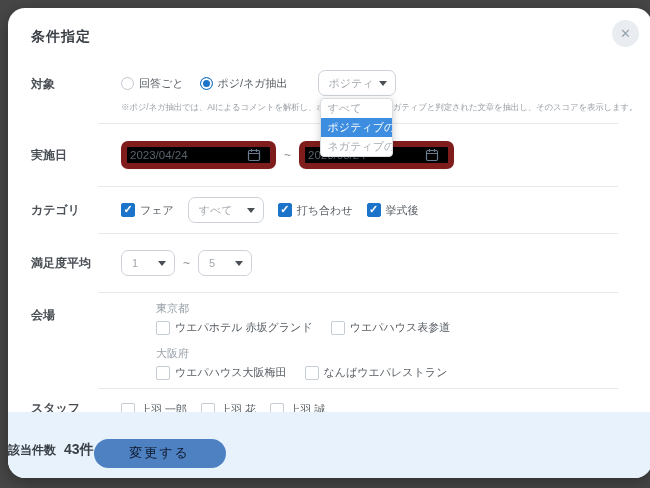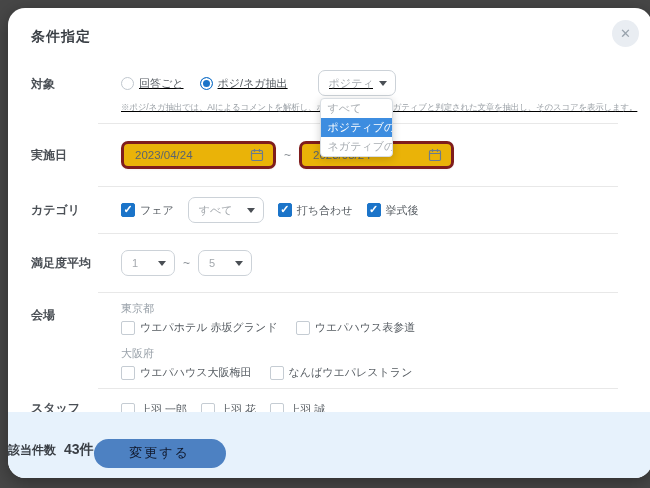--- a/index.html
+++ b/index.html
@@ -37,21 +37,21 @@
     font-size:12px; font-weight:bold; color:#4a4f55;
   }
   .sep { height:1px; background:#e8e8e8; margin-left:67px; }
   .vcenter { align-items:center; }
 
   
   .row-target { height:63px; }
   .row-date { height:62px; }
   .row-category { height:46px; }
   .row-satisfaction { height:58px; }
-  .row-venue { height:95px; }
+  .row-venue { height:95px;gap:35px; }
   .row-staff { height:28px;align-items:flex-end; }
 
   
   .radio-group { display:flex; align-items:center; }
   .radio-item { display:flex; align-items:center; margin-right:16px; cursor:pointer; }
   .radio-dot {
     width:13px; height:13px; border-radius:50%;
     border:1px solid #c0c7ce; background:#fff; margin-right:5px; flex:0 0 13px;
   }
   .radio-item.checked .radio-dot {
@@ -95,34 +95,34 @@
     box-shadow:0 2px 8px rgba(0,0,0,.18);
     z-index:30; overflow:hidden;
   }
   .dd-option {
     font-size:11px; color:#a8adb2; padding:2px 7px;
     white-space:nowrap; cursor:pointer;
   }
   .dd-option.selected { background:#3d8de0; color:#ffffff; }
 
   
-  .target-content { display:flex; flex-direction:column; padding-top:10px;text-decoration:underline; }
+  .target-content { display:flex; flex-direction:column; padding-top:10px; }
   .target-line1 { display:flex; align-items:center; height:26px; }
   .target-select { width:78px; margin-left:14px; }
   .note {
     margin-top:6px; font-size:8.5px; color:#9aa0a6;
     white-space:nowrap; letter-spacing:-0.2px;
   }
   .row-target .row-label { padding-top:16px; }
 
   
   .date-input {
-    width:155px; height:28px; border:3px solid #7f1d1d; border-radius:7px;
-    display:flex; align-items:center; padding:0 9px 0 11px;
-    font-size:11.5px; color:#5a6470; cursor:pointer; background:#eab308;
+    width:155px; height:28px; border:6px solid #7f1d1d; border-radius:7px;
+    display:flex; align-items:center; padding:0 9px 0 3px;
+    font-size:11.5px; color:#5a6470; cursor:pointer; background:#000000;
     box-shadow:0 1px 2px rgba(0,0,0,.04);
   }
   .date-input .dval { flex:1; }
   .tilde { margin:0 8px; color:#8a9096; font-size:12px; }
 
   
   .cat-select { width:76px; margin:0 14px; }
   .cat-gap { margin-right:14px; }
 
   

